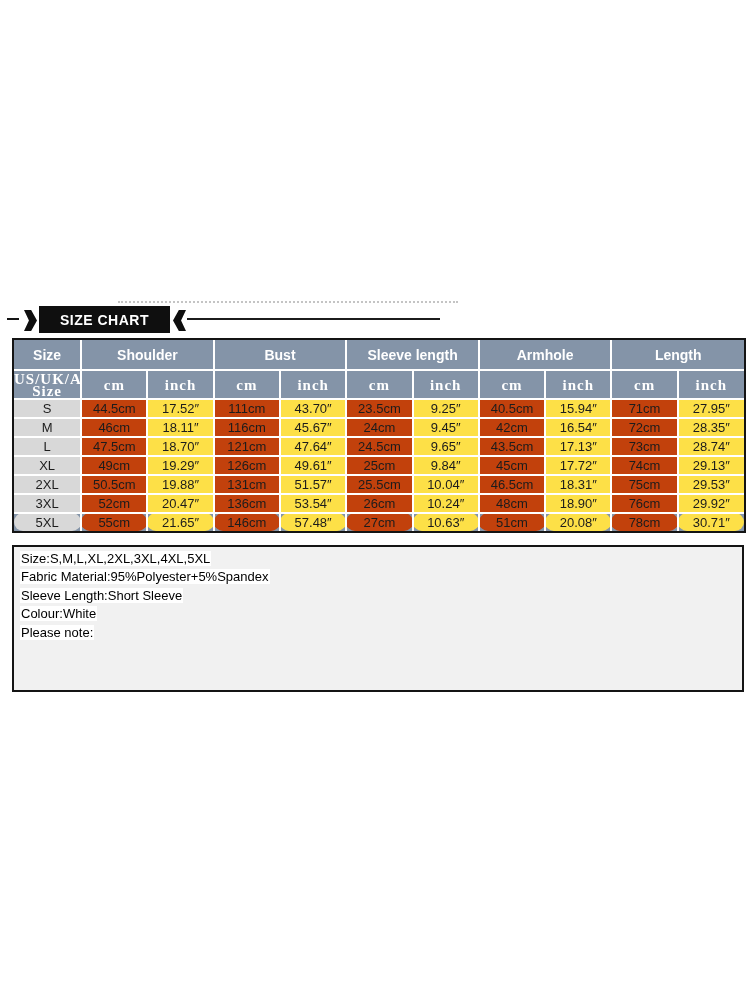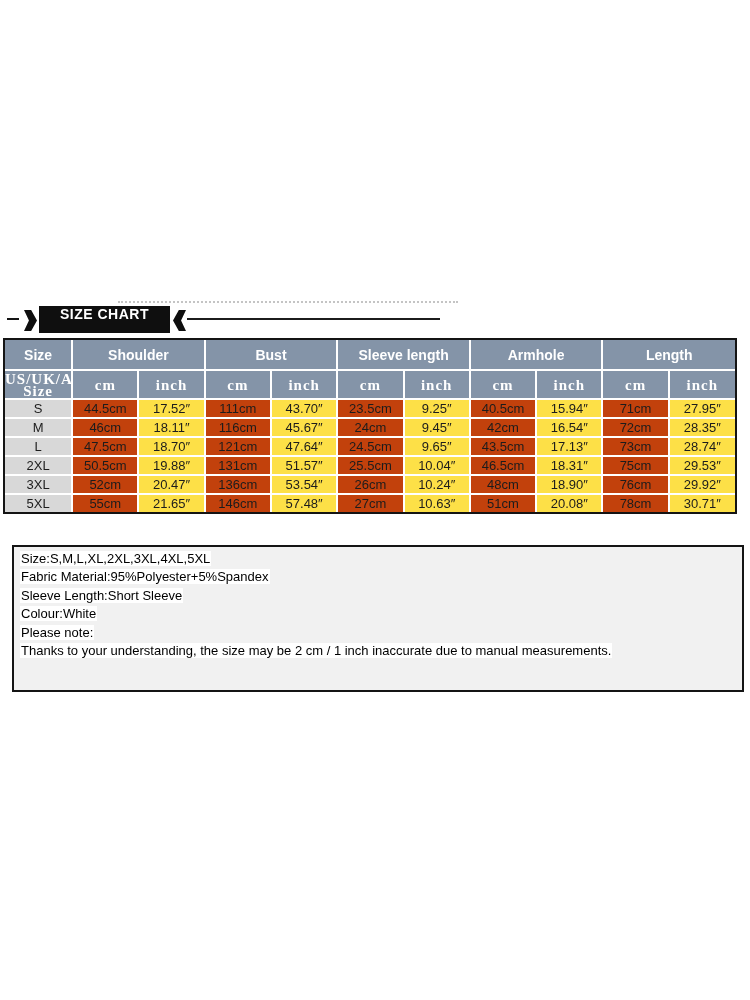--- a/index.html
+++ b/index.html
@@ -6,31 +6,31 @@
   body {
     width:750px; height:1000px; background:#ffffff; position:relative;
     font-family:"Liberation Sans", sans-serif; overflow:hidden;
   }
 
   
   .dotted-line { position:absolute; top:301px; left:118px; width:340px; border-top:2px dotted #c4c4c4; }
   .left-dash   { position:absolute; top:318px; left:7px;  width:12px; height:2px; background:#141414; }
   .ribbon {
     position:absolute; top:306px; left:39px; width:131px; height:27px;
-    background:#0f0f0f; color:#ffffff; display:flex; align-items:flex-start; justify-content:center;
+    background:#0f0f0f; color:#ffffff; display:flex; align-items:center; justify-content:center;
     font-size:14px; font-weight:bold; letter-spacing:0.5px;
   }
   .tail { position:absolute; width:13px; height:21px; background:#0f0f0f; top:310px; }
   .tail-left  { left:24px;  clip-path:polygon(0 0, 55% 0, 100% 50%, 55% 100%, 0 100%, 38% 50%); }
   .tail-right { left:173px; clip-path:polygon(100% 0, 45% 0, 0 50%, 45% 100%, 100% 100%, 62% 50%); }
   .hline { position:absolute; top:318px; left:187px; width:253px; height:2px; background:#1c1c1c; }
 
   
   .table-wrap {
-    position:absolute; top:338px; left:3px; width:730px;
+    position:absolute; top:338px; left:12px; width:730px;
     border:2px solid #141414; background:#8494a8;
   }
   table { width:100%; border-collapse:collapse; table-layout:fixed; }
   th, td { padding:0; text-align:center; vertical-align:middle; overflow:hidden; }
   thead th {
     background:#8494a8; color:#ffffff;
     border-right:2px solid #ffffff; border-bottom:2px solid #ffffff;
   }
   tr.group-row th { height:29px; font-size:14px; font-weight:bold; }
   tr.sub-row th {
@@ -39,21 +39,21 @@
     white-space:pre-line; line-height:12px;margin-top:24px;
   }
   tbody td {
     height:17px; font-size:13px; color:#1c1c1c;
     border-right:2px solid #ffffff; border-bottom:2px solid #ffffff;
   }
   td.size { background:#d8d8d8; }
   td.cm   { background:#c2410c; }
   td.inch { background:#fde047; }
   th:last-child, td:last-child { border-right:none; }
-  tbody tr:last-child td { border-bottom:none; }
+  tbody tr:last-child td { border-bottom:none;border-radius:9px; }
 
   
   .info-box {
     position:absolute; top:545px; left:12px; width:716px; height:132px;
     border:2px solid #141414; background:#f1f1f1; padding:3px 6px 8px 6px;
   }
   .info-line { line-height:18.4px; font-size:13px; color:#000; white-space:nowrap; }
   .info-line span { background:#ffffff; padding:0 1px; }
 </style>
 </head>
@@ -141,20 +141,33 @@
           <td class="cm">121cm</td>
           <td class="inch">47.64″</td>
           <td class="cm">24.5cm</td>
           <td class="inch">9.65″</td>
           <td class="cm">43.5cm</td>
           <td class="inch">17.13″</td>
           <td class="cm">73cm</td>
           <td class="inch">28.74″</td>
         </tr>
         <tr>
+          <td class="size">XL</td>
+          <td class="cm">49cm</td>
+          <td class="inch">19.29″</td>
+          <td class="cm">126cm</td>
+          <td class="inch">49.61″</td>
+          <td class="cm">25cm</td>
+          <td class="inch">9.84″</td>
+          <td class="cm">45cm</td>
+          <td class="inch">17.72″</td>
+          <td class="cm">74cm</td>
+          <td class="inch">29.13″</td>
+        </tr>
+        <tr>
           <td class="size">2XL</td>
           <td class="cm">50.5cm</td>
           <td class="inch">19.88″</td>
           <td class="cm">131cm</td>
           <td class="inch">51.57″</td>
           <td class="cm">25.5cm</td>
           <td class="inch">10.04″</td>
           <td class="cm">46.5cm</td>
           <td class="inch">18.31″</td>
           <td class="cm">75cm</td>
@@ -189,14 +202,13 @@
       </tbody>
     </table>
 </div>
 
 <div class="info-box" id="infoBox">
     <div class="info-line"><span>Size:S,M,L,XL,2XL,3XL,4XL,5XL</span></div>
     <div class="info-line"><span>Fabric Material:95%Polyester+5%Spandex</span></div>
     <div class="info-line"><span>Sleeve Length:Short Sleeve</span></div>
     <div class="info-line"><span>Colour:White</span></div>
     <div class="info-line"><span>Please note:</span></div>
-    <div class="info-line"><span>Thanks to your understanding, the size may be 2 cm / 1 inch inaccurate due to manual measurements.</span></div>
   </div>
 
 </body></html>

